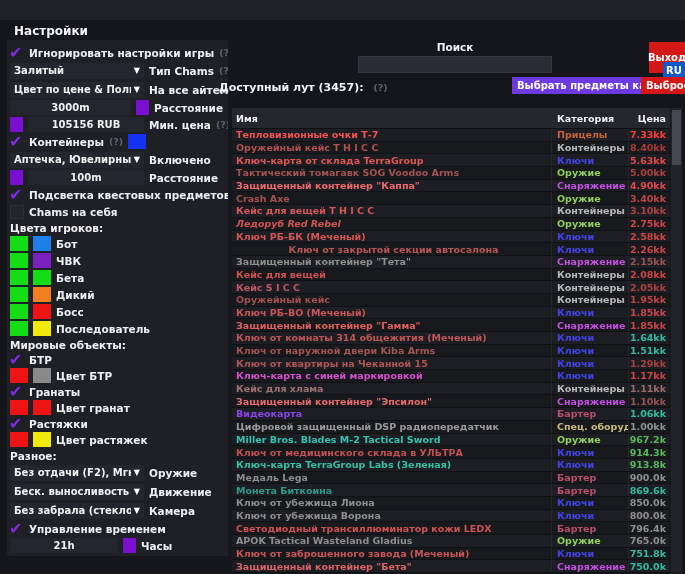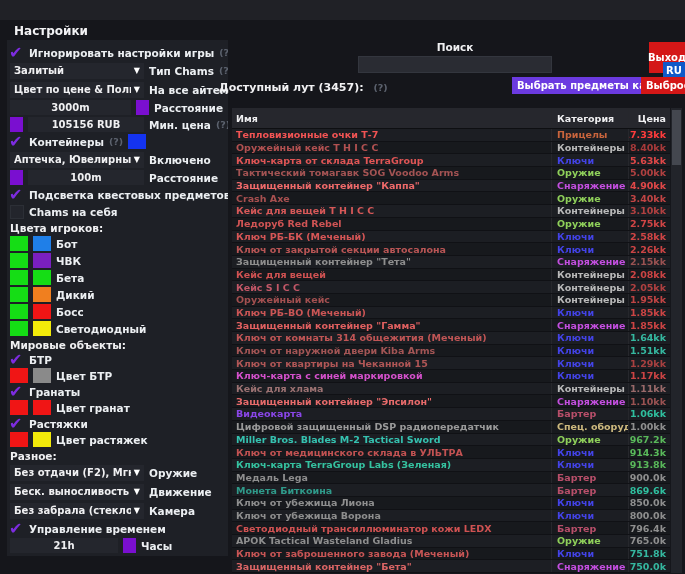--- a/index.html
+++ b/index.html
@@ -164,21 +164,21 @@
         <span class="lbl">Дикий</span>
       </div>
       <div class="prow h17">
         <span class="sw2" style="background-color: rgb(21, 221, 21);"></span>
         <span class="sw2" style="background-color: rgb(240, 21, 21);"></span>
         <span class="lbl">Босс</span>
       </div>
       <div class="prow h17">
         <span class="sw2" style="background-color: rgb(21, 221, 21);"></span>
         <span class="sw2" style="background-color: rgb(242, 234, 10);"></span>
-        <span class="lbl">Светодиодный</span>
+        <span class="lbl">Последователь</span>
       </div>
 
       <div class="prow h15">
           <span class="heading">Мировые объекты:</span>
         </div>
 
       <div class="prow h15">
         <span class="cb checked"></span>
         <span class="lbl">БТР</span>
       </div>
@@ -290,31 +290,31 @@
             <span class="cell c-name" style="color: rgb(168, 80, 80);">Crash Axe</span>
             <span class="cell c-cat" style="color: rgb(143, 208, 90);">Оружие</span>
             <span class="cell c-price" style="color: rgb(192, 68, 68);">3.40kk</span>
           </div>
           <div class="trow">
             <span class="cell c-name" style="color: rgb(215, 88, 88);">Кейс для вещей T H I C C</span>
             <span class="cell c-cat" style="color: rgb(185, 185, 185);">Контейнеры</span>
             <span class="cell c-price" style="color: rgb(176, 64, 64);">3.10kk</span>
           </div>
           <div class="trow alt">
-            <span class="cell c-name" style="color: rgb(208, 84, 84);">Ледоруб Red Rebel</span>
+            <span class="cell c-name" style="color: rgb(208, 84, 84); font-style: italic;">Ледоруб Red Rebel</span>
             <span class="cell c-cat" style="color: rgb(143, 208, 90);">Оружие</span>
             <span class="cell c-price" style="color: rgb(208, 69, 69);">2.75kk</span>
           </div>
           <div class="trow">
             <span class="cell c-name" style="color: rgb(214, 86, 86);">Ключ РБ-БК (Меченый)</span>
             <span class="cell c-cat" style="color: rgb(67, 67, 232);">Ключи</span>
             <span class="cell c-price" style="color: rgb(208, 69, 69);">2.58kk</span>
           </div>
           <div class="trow alt">
-            <span class="cell c-name" style="color: rgb(185, 85, 85);">Ключ от закрытой секции автосалона</span>
+            <span class="cell c-name" style="color: rgb(185, 85, 85); text-align: center;">Ключ от закрытой секции автосалона</span>
             <span class="cell c-cat" style="color: rgb(67, 67, 232);">Ключи</span>
             <span class="cell c-price" style="color: rgb(204, 68, 68);">2.26kk</span>
           </div>
           <div class="trow">
             <span class="cell c-name" style="color: rgb(142, 142, 142);">Защищенный контейнер "Тета"</span>
             <span class="cell c-cat" style="color: rgb(196, 79, 224);">Снаряжение</span>
             <span class="cell c-price" style="color: rgb(154, 82, 82);">2.15kk</span>
           </div>
           <div class="trow alt">
             <span class="cell c-name" style="color: rgb(208, 82, 82);">Кейс для вещей</span>

